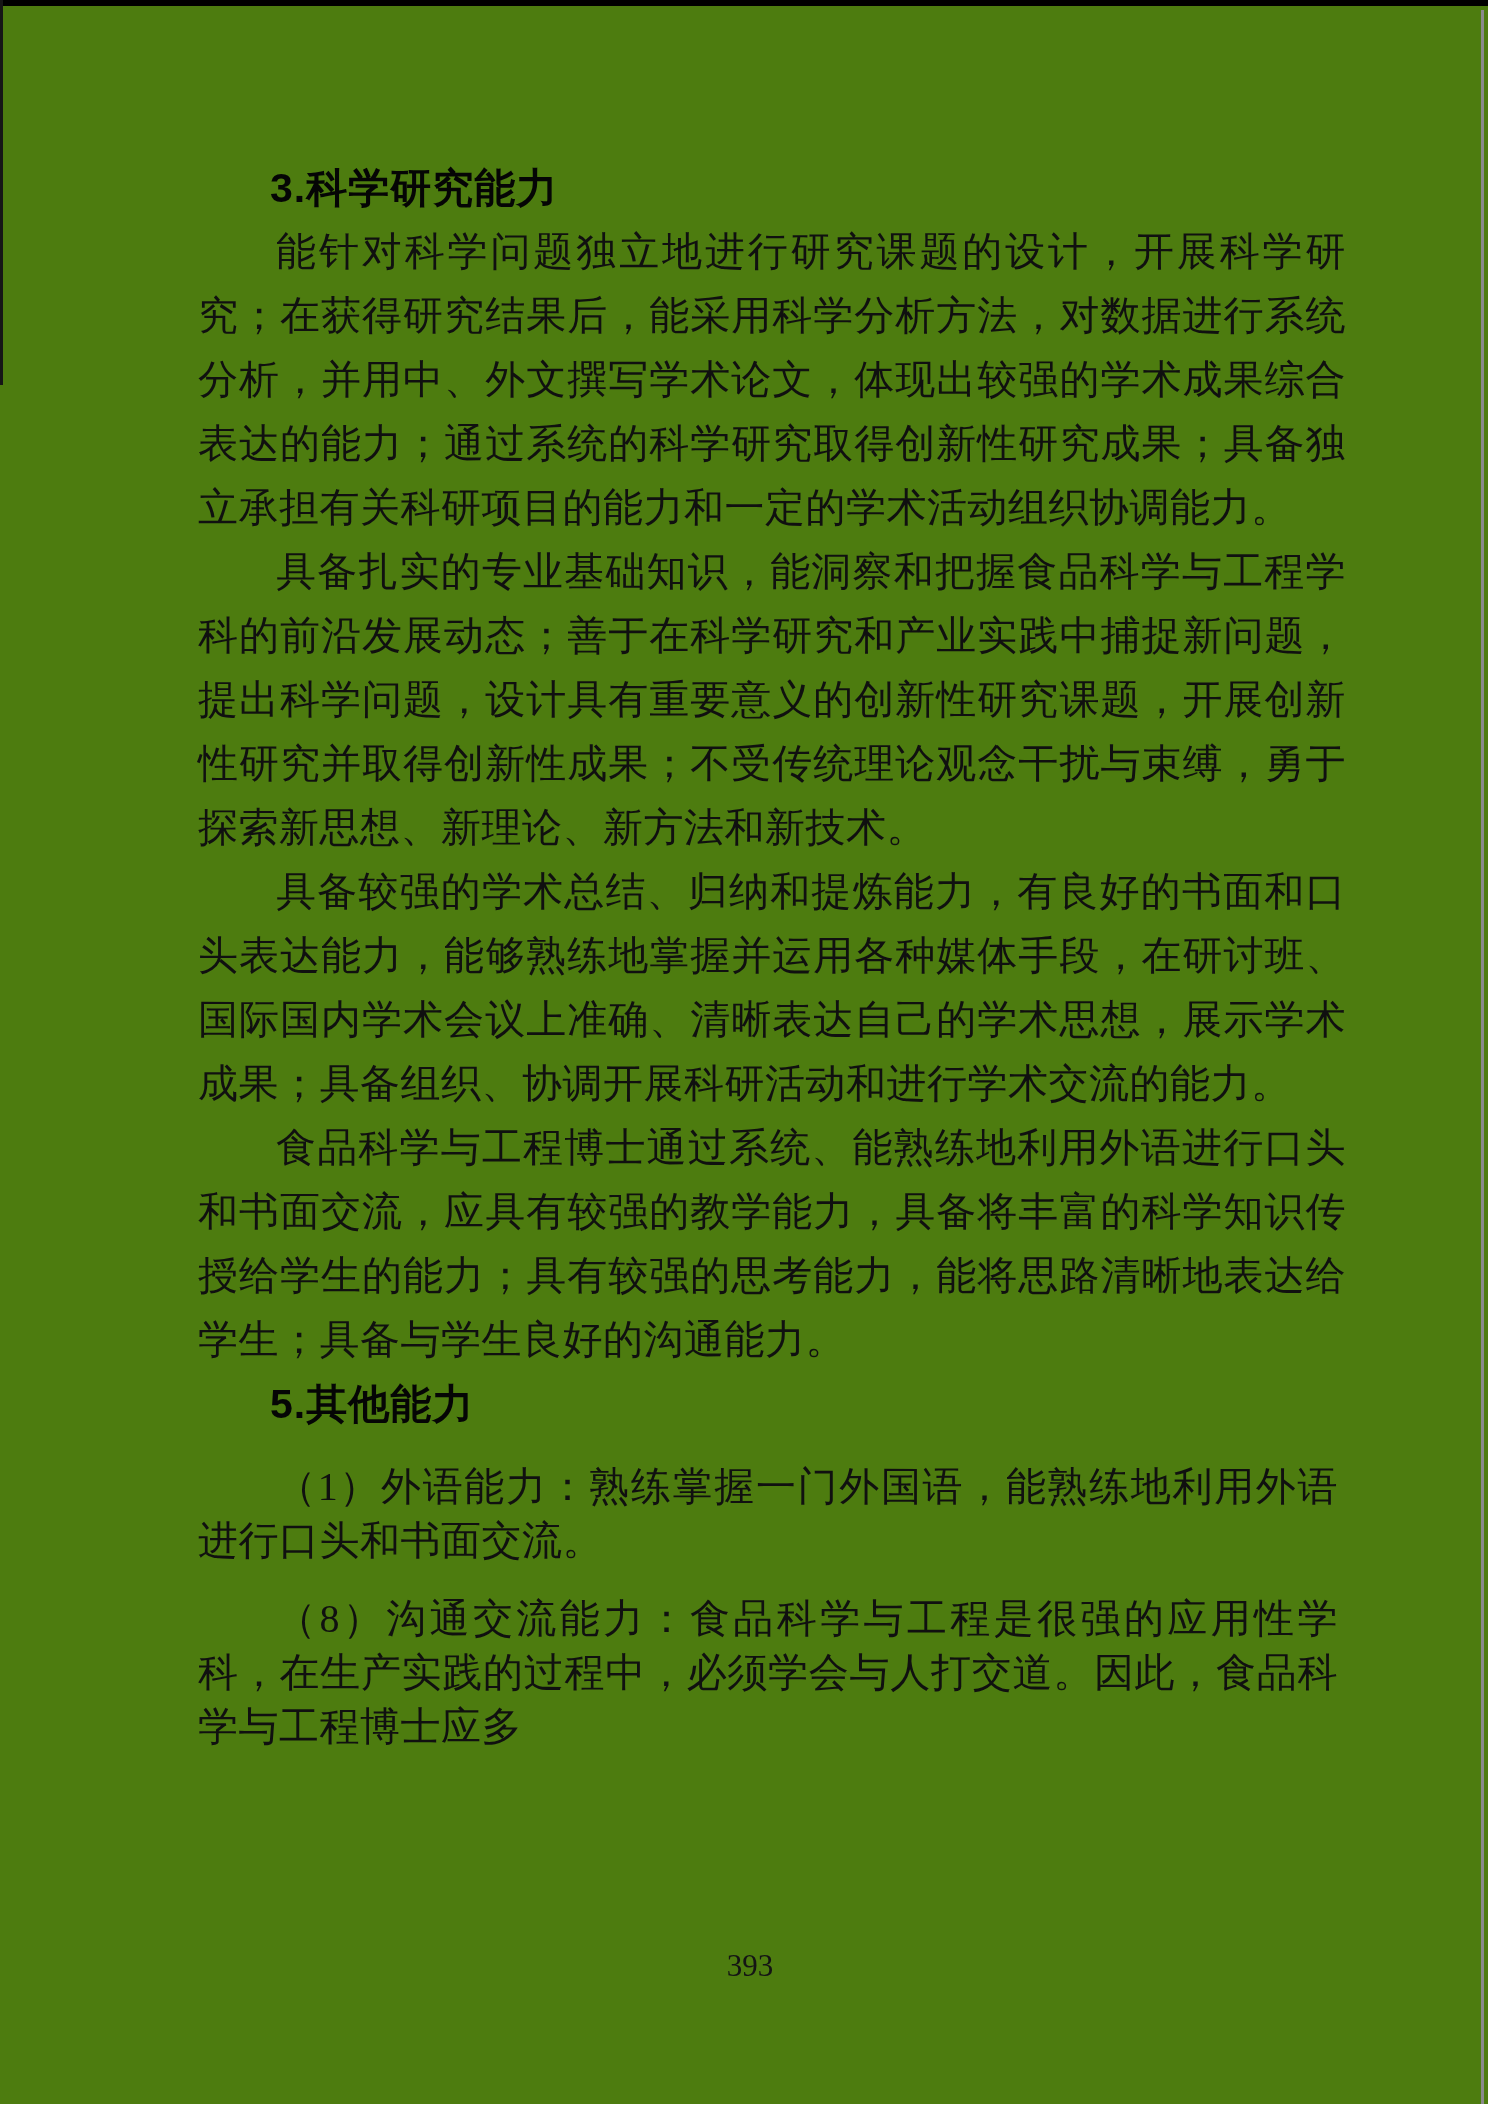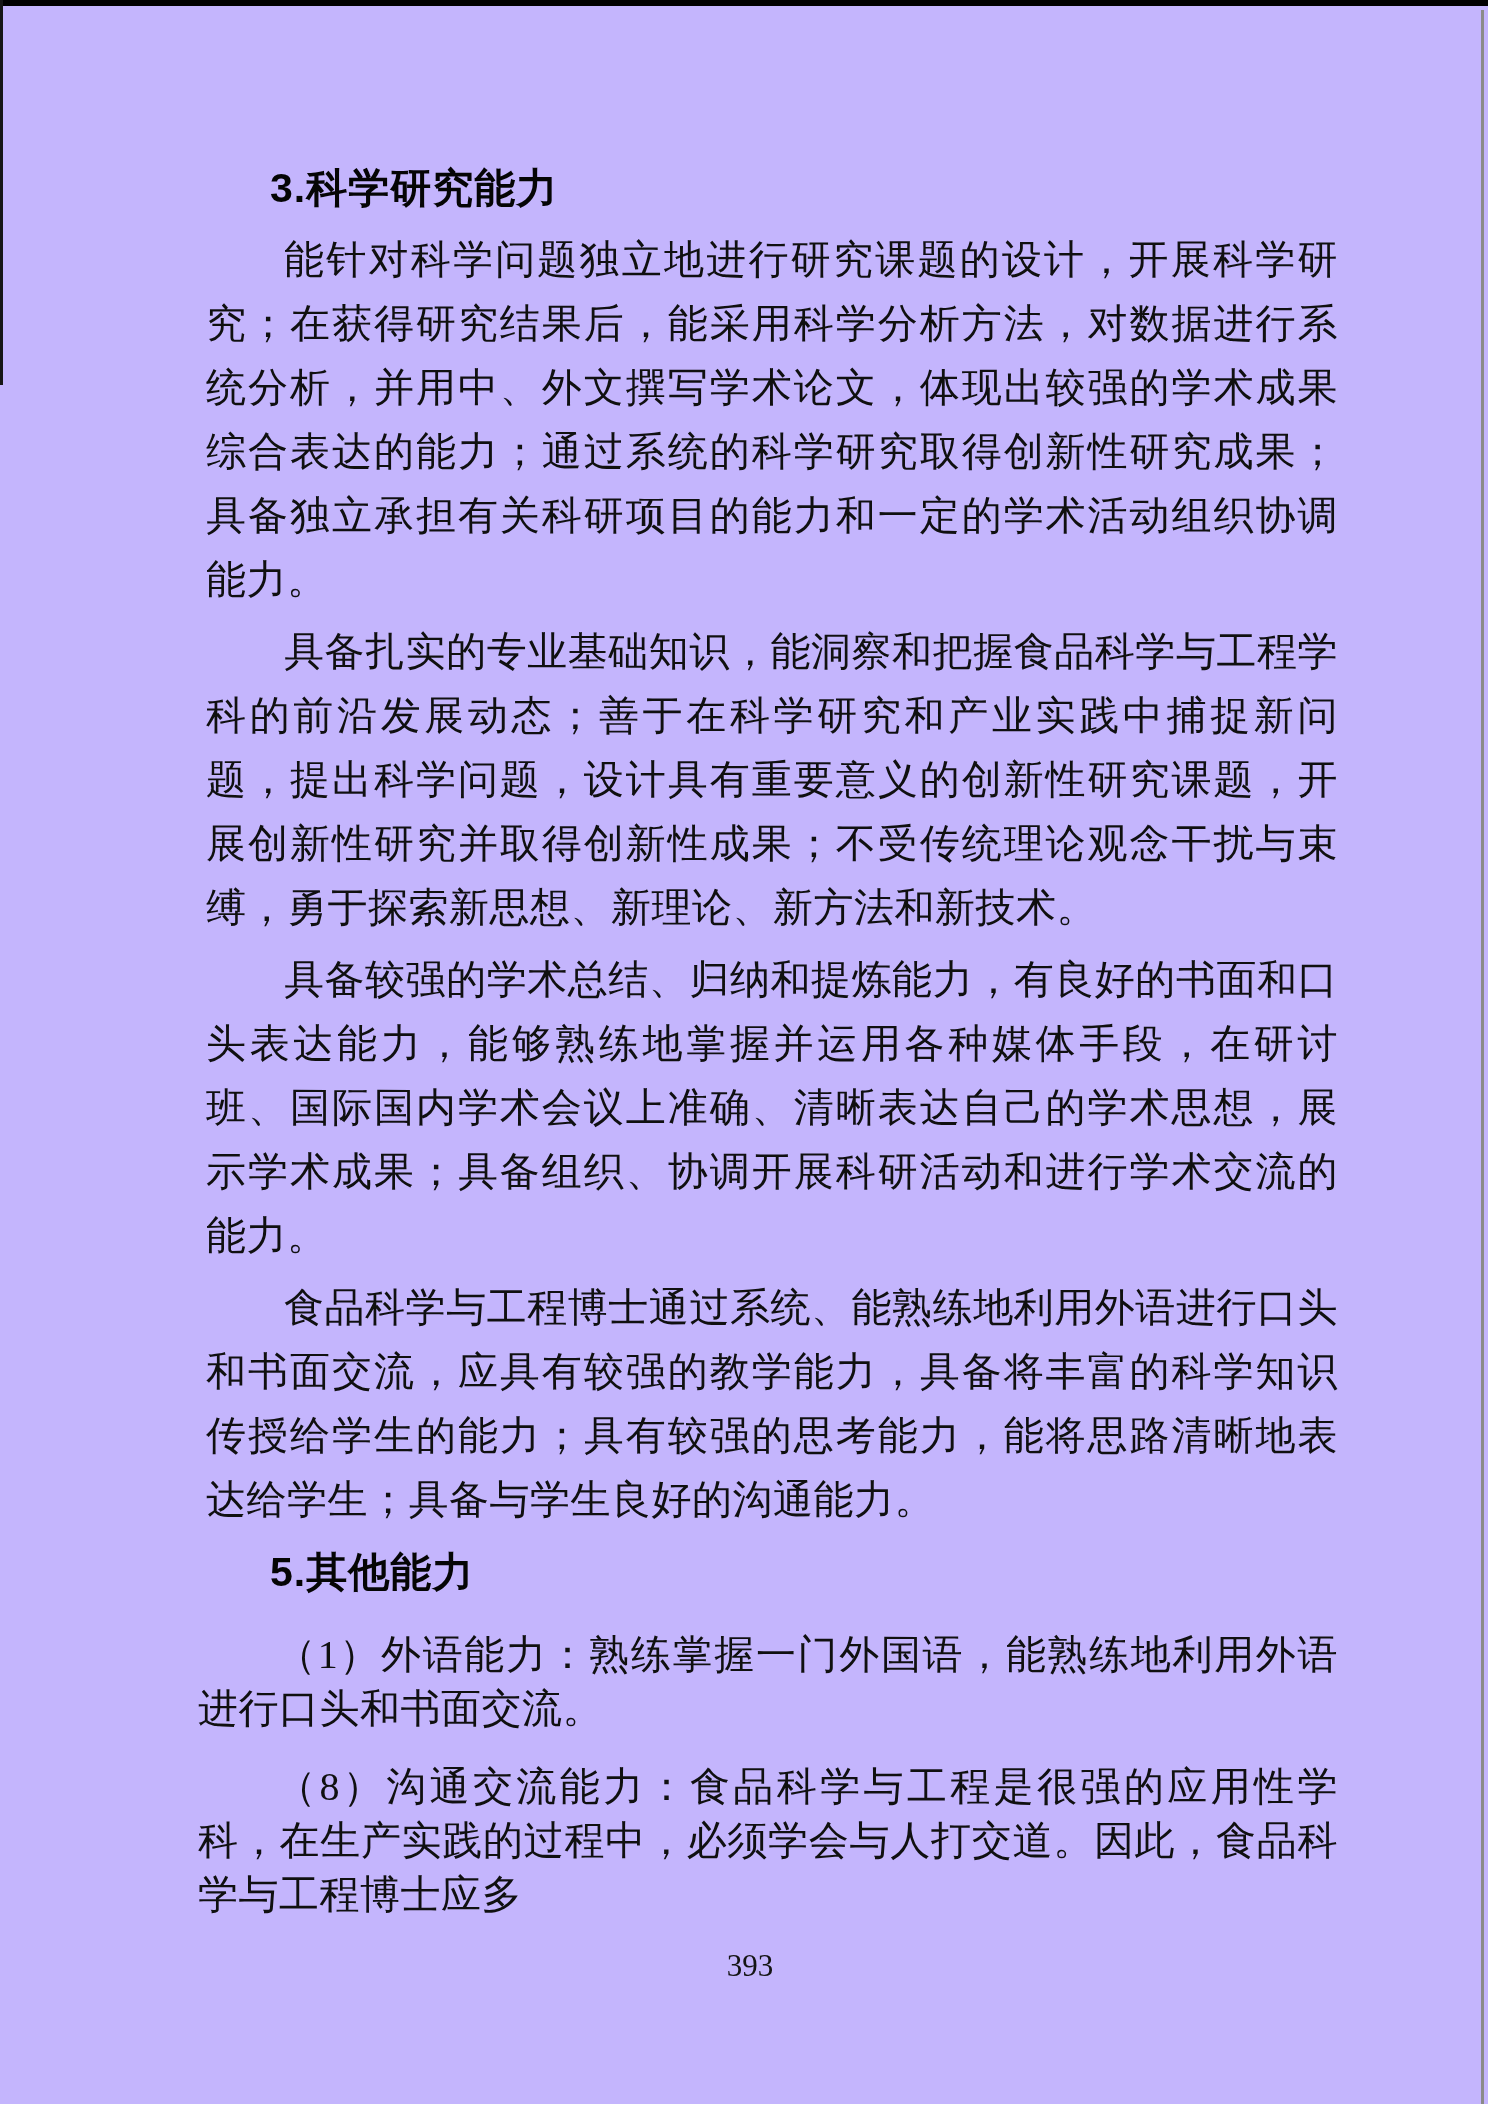--- a/index.html
+++ b/index.html
@@ -1,20 +1,20 @@
 <!DOCTYPE html>
 <html><head>
 <meta charset="utf-8">
 <style>
   html, body { margin: 0; padding: 0; background: #ffffff; }
   .page {
     position: relative;
     width: 1488px;
     height: 2104px;
-    background: #c4b5fd;
+    background: #4d7c0f;
     overflow: hidden;
     font-family: "Liberation Serif", serif;
   }
   
   .scan-top {
     position: absolute; top: 0; left: 0;
     width: 1488px; height: 6px; background: #000000;
   }
   .scan-left {
     position: absolute; top: 0; left: 0;
@@ -36,21 +36,21 @@
     font-family: "Liberation Sans", sans-serif;
     font-weight: bold;
     font-size: 41px;
     line-height: 64px;
     margin: 0;
     padding-left: 72px;
     color: #050505;
     letter-spacing: 1px;
   }
   .body-para {
-    margin: 8px;
+    margin: 0;
     line-height: 64px;
     text-align: justify;
     text-indent: 78px;
     letter-spacing: 0.5px;
   }
   .sec7-para {
     margin: 24px 8px 0 0;
     line-height: 54px;
     text-align: justify;
     text-indent: 78px;

